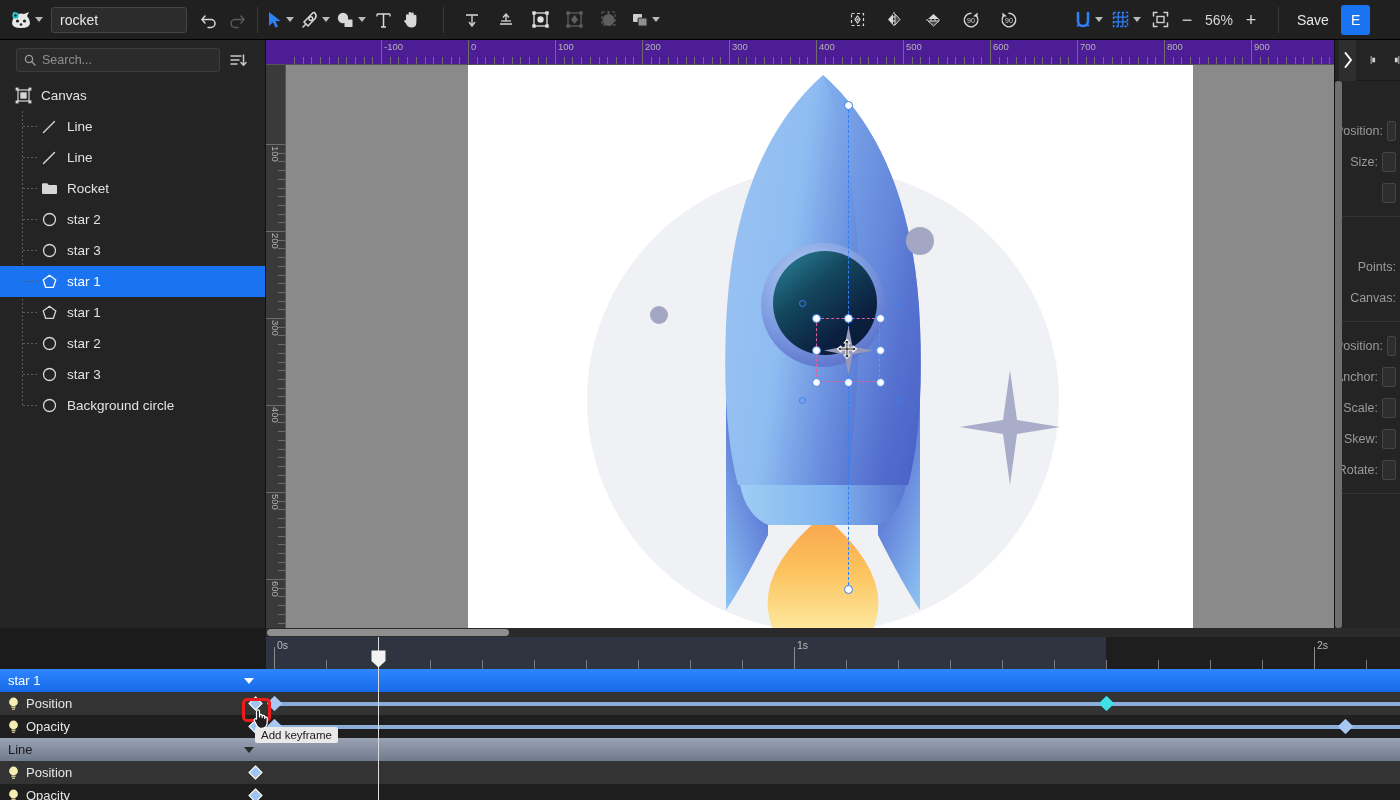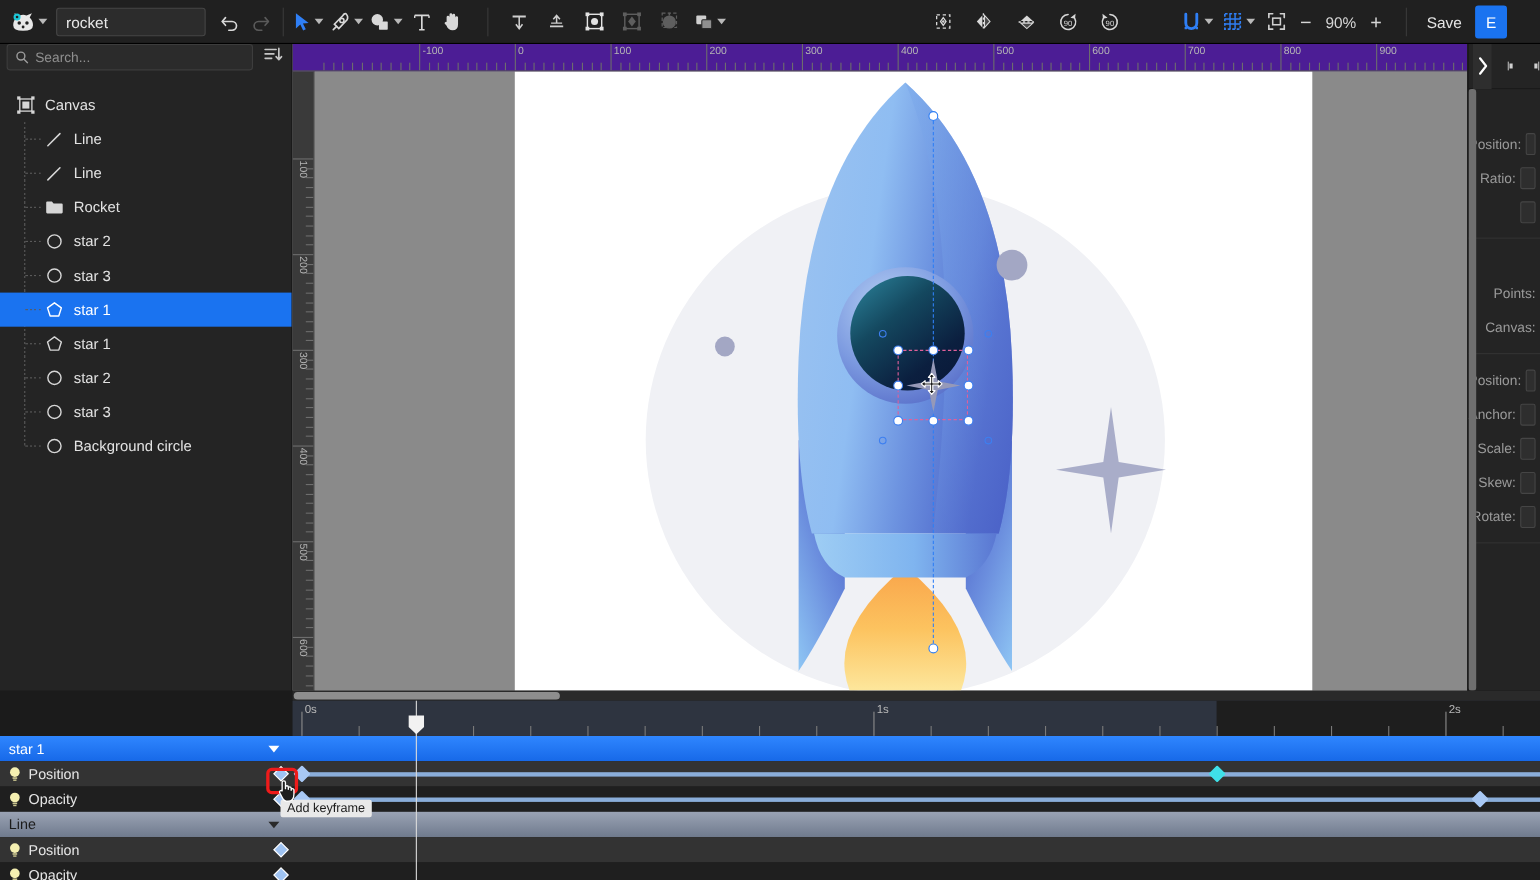--- a/index.html
+++ b/index.html
@@ -52,21 +52,21 @@
   .tab {
     display:flex; align-items:center; padding:0 20px; font-size:14px;
     color:#c8c8c8; cursor:pointer;
   }
   .tab.active { background:#141414; color:#2f7ff5; }
   .collapse-left {
     position:absolute; right:0; top:0; width:36px; height:41px;
     display:flex; align-items:center; justify-content:center; cursor:pointer;
     background:#242424;
   }
-  .search-row { display:flex; align-items:flex-start; height:40px; padding:0 6px; gap:8px; }
+  .search-row { display:flex; align-items:center; height:40px; padding:0 16px; gap:8px; }
   .search-box {
     flex:1; height:24px; background:#2b2b2b; border:1px solid #3d3d3d;
     border-radius:3px; display:flex; align-items:center; padding:0 7px; gap:6px;
   }
   .search-box input {
     flex:1; background:transparent; border:none; outline:none;
     color:#cfcfcf; font-size:12.5px; font-family:"Liberation Sans", sans-serif;
   }
   .search-box input::placeholder { color:#8f8f8f; }
   .sort-icon { cursor:pointer; padding:2px; }
@@ -409,21 +409,21 @@
         </svg>
         <span class="caret"></span>
       </div>
       <div class="tb-btn">
         <svg class="icon-svg" width="19" height="19" viewBox="0 0 19 19">
           <path d="M2.5 6 V2.5 H6 M13 2.5 H16.5 V6 M16.5 13 V16.5 H13 M6 16.5 H2.5 V13" fill="none" stroke="#d0d0d0" stroke-width="1.5" stroke-linecap="round"></path>
           <rect x="6" y="6.5" width="7" height="6" fill="none" stroke="#d0d0d0" stroke-width="1.4"></rect>
         </svg>
       </div>
       <div class="pm">−</div>
-      <div class="zoomtxt">90%</div>
+      <div class="zoomtxt">56%</div>
       <div class="pm">+</div>
     </div>
 
     <div class="tb-sep" style="margin-left:16px;"></div>
     <div class="save-btn">Save</div>
     <div class="export-btn">E</div>
   </div>
 
   <div class="left-panel">
 
@@ -875,21 +875,21 @@
       <div class="rp-thumb"></div>
     </div>
     <div id="rp-body">
         <div class="rp-spacer"></div>
         <div class="rp-section">
           <div class="rp-row">
             <span class="rp-label">Position:</span>
             <div class="rp-field"></div>
           </div>
           <div class="rp-row">
-            <span class="rp-label">Ratio:</span>
+            <span class="rp-label">Size:</span>
             <div class="rp-field"></div>
           </div>
           <div class="rp-row">
             <span class="rp-label"></span>
             <div class="rp-field"></div>
           </div>
         </div>
         <div class="rp-spacer"></div>
         <div class="rp-section">
           <div class="rp-row">

